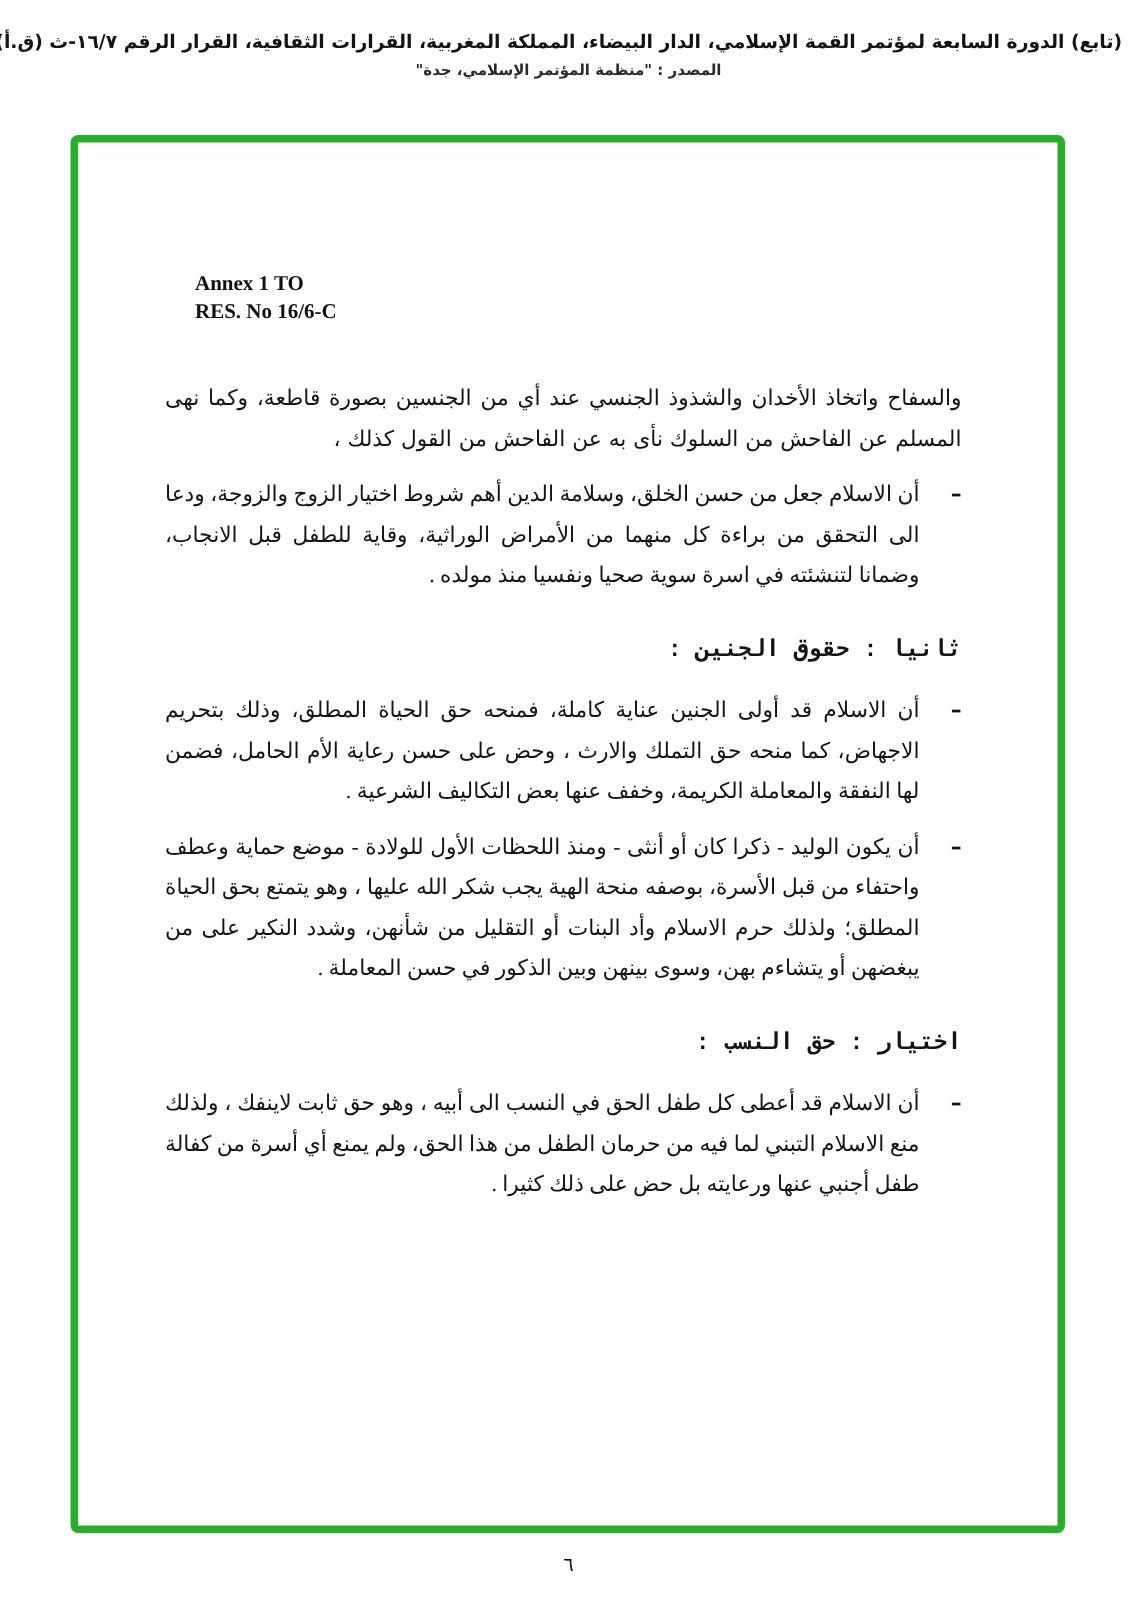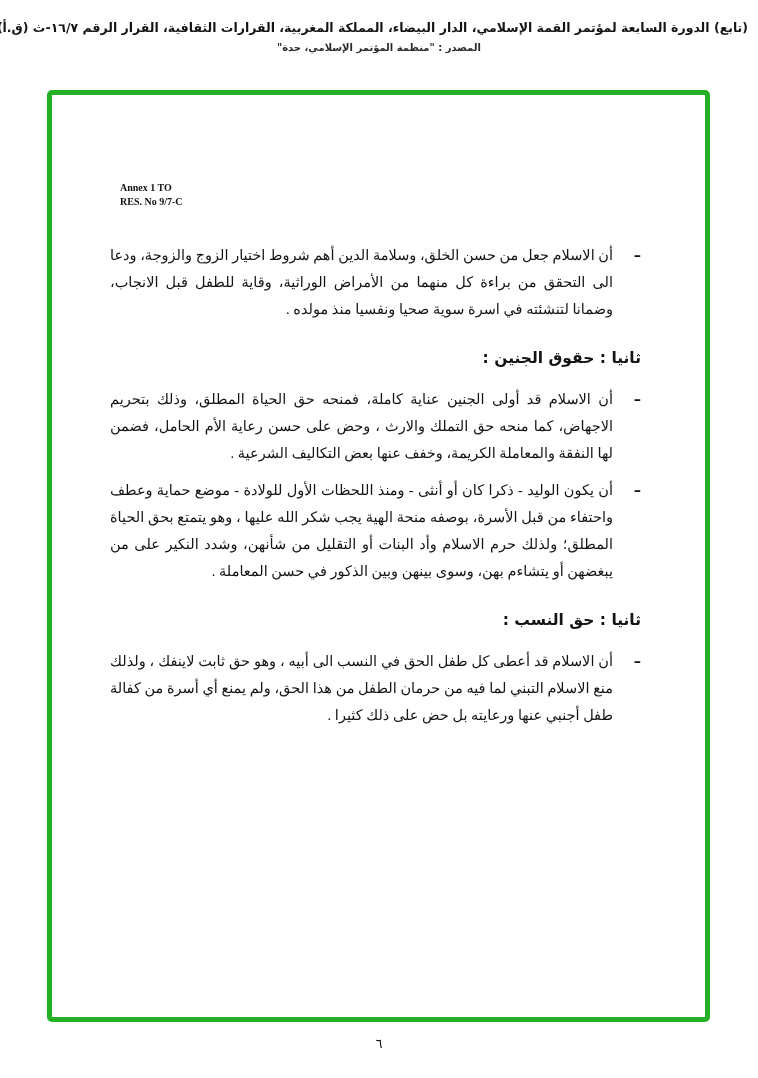--- a/index.html
+++ b/index.html
@@ -55,24 +55,24 @@
     top: 0; left: 0; right: 0; bottom: 0;
     padding: 86px 64px 0 58px;
     box-sizing: border-box;
   }
 
   .annex {
     direction: ltr;
     text-align: left;
     font-family: "Liberation Serif", serif;
     font-weight: bold;
-    font-size: 10px;
+    font-size: 14px;
     line-height: 1.35;
     color: #111;
-    margin-left: 10px;
+    margin-left: 20px;
   }
 
   .doc-body {
     direction: rtl;
     margin-top: 34px;
     font-size: 14.5px;
     line-height: 27px;
     text-align: justify;
     color: #141414;
   }
@@ -95,20 +95,21 @@
     flex: 1 1 auto;
     text-align: justify;
     font-family: Liberation Serif, serif;
   }
 
   .heading {
     font-size: 15.5px;
     font-weight: bold;
     margin: 22px 0 14px 0;
     text-align: right;
+    font-family: Liberation Mono, monospace;
   }
 
   .page-number {
     position: absolute;
     top: 1036px;
     left: 0;
     right: 0;
     text-align: center;
     font-size: 13px;
     color: #141414;
@@ -122,45 +123,46 @@
   <div class="top-header">
     <div class="hdr-line1" lang="ar">(تابع) الدورة السابعة لمؤتمر القمة الإسلامي، الدار البيضاء، المملكة المغربية، القرارات الثقافية، القرار الرقم ١٦/٧-ث (ق.أ)</div>
     <div class="hdr-line2" lang="ar">المصدر :  "منظمة المؤتمر الإسلامي، جدة"</div>
   </div>
 
   <div class="frame" style="border-color: rgb(37, 177, 37);">
     <div class="frame-inner">
 
       <div class="annex">
         <div>Annex 1 TO</div>
-        <div>RES. No 9/7-C</div>
+        <div>RES. No 16/6-C</div>
       </div>
 
       <div class="doc-body" lang="ar">
 
+        <p class="paragraph">والسفاح واتخاذ الأخدان والشذوذ الجنسي عند أي من الجنسين بصورة قاطعة، وكما نهى المسلم عن الفاحش من السلوك نأى به عن الفاحش من القول كذلك ،</p>
 
         <div class="item">
           <span class="dash">–</span>
           <span class="item-text">أن الاسلام جعل من حسن الخلق، وسلامة الدين أهم شروط اختيار الزوج والزوجة، ودعا الى التحقق من براءة كل منهما من الأمراض الوراثية، وقاية للطفل قبل الانجاب، وضمانا لتنشئته في اسرة سوية صحيا ونفسيا منذ مولده .</span>
         </div>
 
         <h2 class="heading">ثانيا : حقوق الجنين :</h2>
 
         <div class="item">
           <span class="dash">–</span>
           <span class="item-text">أن الاسلام قد أولى الجنين عناية كاملة، فمنحه حق الحياة المطلق، وذلك بتحريم الاجهاض، كما منحه حق التملك والارث ، وحض على حسن رعاية الأم الحامل، فضمن لها النفقة والمعاملة الكريمة، وخفف عنها بعض التكاليف الشرعية .</span>
         </div>
 
 
         <div class="item">
           <span class="dash">–</span>
           <span class="item-text">أن يكون الوليد - ذكرا كان أو أنثى - ومنذ اللحظات الأول للولادة - موضع حماية وعطف واحتفاء من قبل الأسرة، بوصفه منحة الهية يجب شكر الله عليها ، وهو يتمتع بحق الحياة المطلق؛ ولذلك حرم الاسلام وأد البنات أو التقليل من شأنهن، وشدد النكير على من يبغضهن أو يتشاءم بهن، وسوى بينهن وبين الذكور في حسن المعاملة .</span>
         </div>
 
-        <h2 class="heading">ثانيا : حق النسب :</h2>
+        <h2 class="heading">اختيار : حق النسب :</h2>
 
         <div class="item">
           <span class="dash">–</span>
           <span class="item-text">أن الاسلام قد أعطى كل طفل الحق في النسب الى أبيه ، وهو حق ثابت لاينفك ، ولذلك منع الاسلام التبني لما فيه من حرمان الطفل من هذا الحق، ولم يمنع أي أسرة من كفالة طفل أجنبي عنها ورعايته بل حض على ذلك كثيرا .</span>
         </div>
 
       </div>
     </div>
   </div>
 

